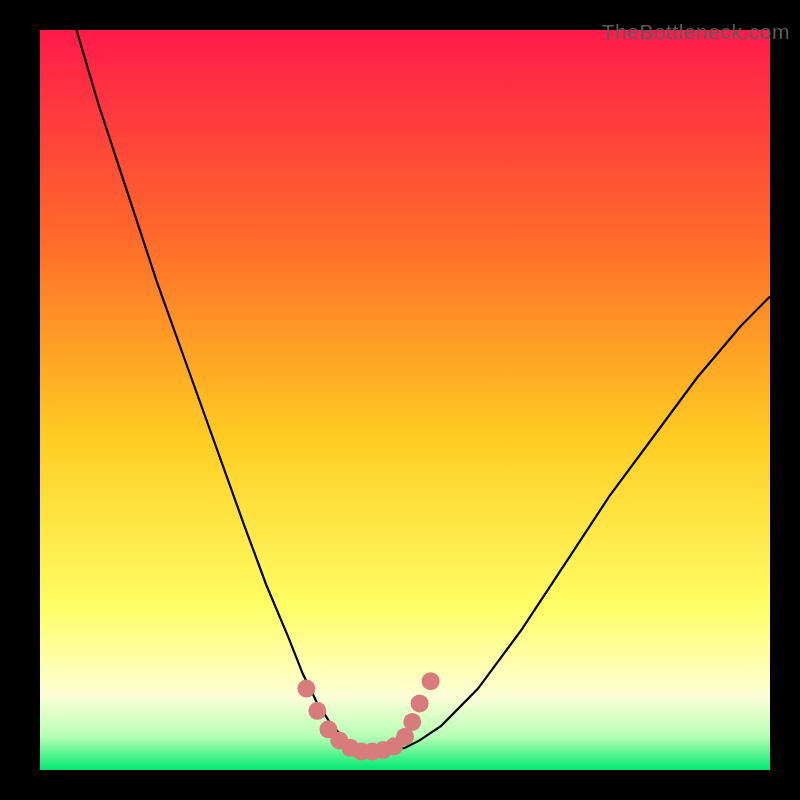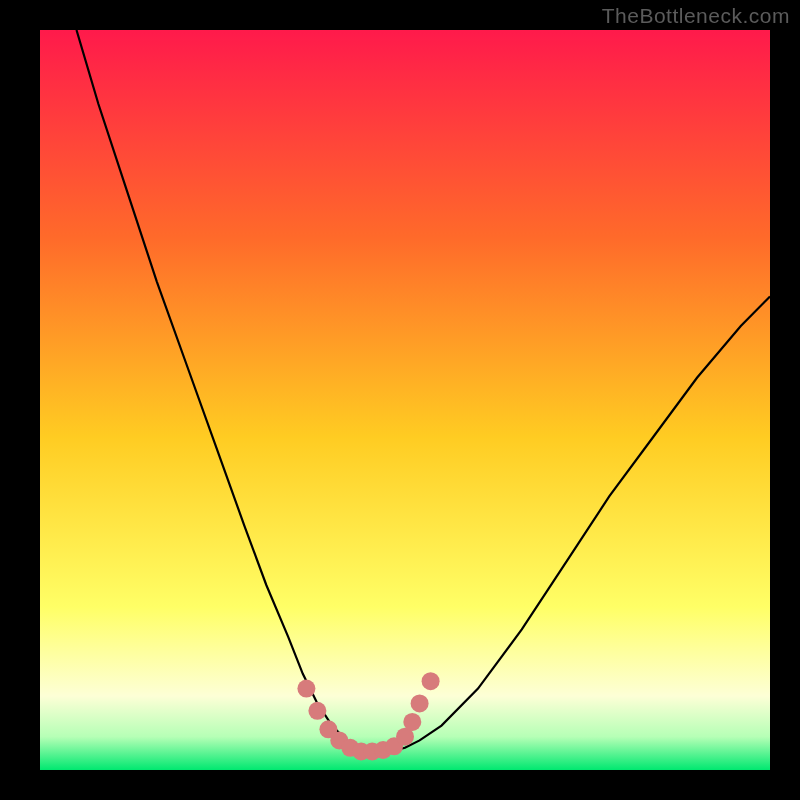--- a/index.html
+++ b/index.html
@@ -13,21 +13,21 @@
   }
   .canvas {
     position: absolute;
     top: 0;
     left: 0;
     width: 800px;
     height: 800px;
   }
   .watermark {
     position: absolute;
-    top: 4px;
+    top: 20px;
     right: 10px;
     font-size: 21px;
     letter-spacing: 0.5px;
     color: #5b5b5b;
     font-weight: 500;
     user-select: none;
     margin-left: 32px;
   }
 </style>
 </head>

